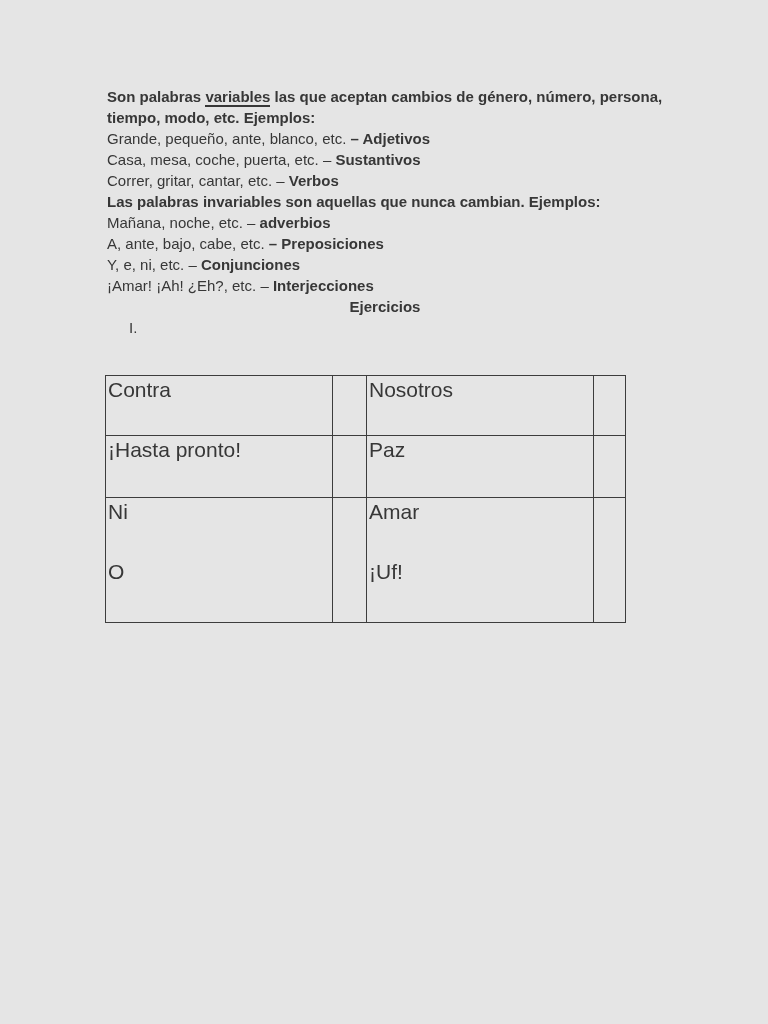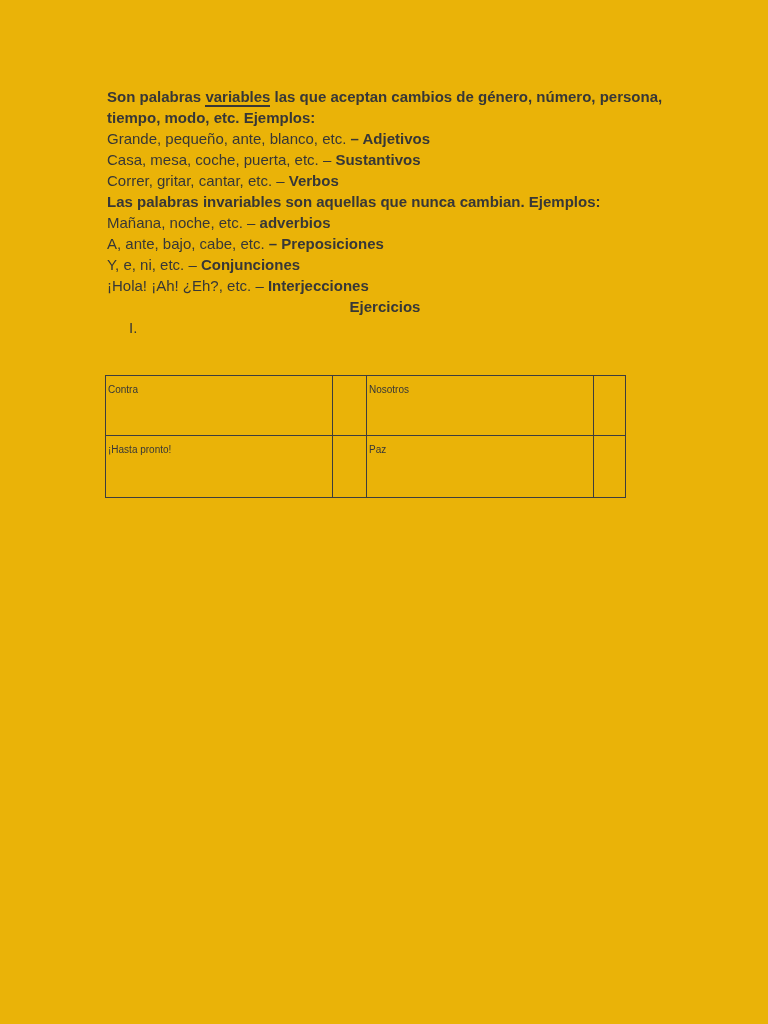--- a/index.html
+++ b/index.html
@@ -1,20 +1,20 @@
 <!DOCTYPE html>
 <html><head>
 <meta charset="utf-8">
 <style>
   html, body { margin: 0; padding: 0; background: #ffffff; }
   .page {
     position: relative;
     width: 768px;
     height: 1024px;
-    background: #eab308;
+    background: #e5e5e5;
     font-family: "Liberation Sans", sans-serif;
     color: #373737;
     overflow: hidden;
   }
   .content {
     padding: 86px 0 0 107px;
     width: 556px;
   }
   .content p { margin: 0; font-size: 15px; line-height: 21px; }
   .intro { font-weight: bold; }
@@ -29,21 +29,21 @@
   table.exercise {
     border-collapse: collapse;
     margin-top: 37px;
     margin-left: -2px;
     table-layout: fixed;
   }
   table.exercise td {
     border: 1px solid #3d3d3d;
     vertical-align: top;
     padding: 3px 2px;
-    font-size: 10px;
+    font-size: 21px;
     line-height: 21px;
     overflow: hidden;
   }
   .col-word { width: 227px; }
   .col-answer-1 { width: 34px; }
   .col-answer-2 { width: 32px; }
   tr.row-normal-1 { height: 60px; }
   tr.row-normal-2 { height: 62px; }
   tr.row-tall { height: 125px; }
   .cell-gap { height: 39px; }
@@ -65,21 +65,21 @@
     <p class="example"><span>Correr, gritar, cantar, etc. – </span><b>Verbos</b></p>
 
     <p class="section-heading">Las palabras invariables son aquellas que nunca cambian. Ejemplos:</p>
 
     <p class="example"><span>Mañana, noche, etc. – </span><b>adverbios</b></p>
 
     <p class="example"><span>A, ante, bajo, cabe, etc. </span><b>– Preposiciones</b></p>
 
     <p class="example"><span>Y, e, ni, etc. – </span><b>Conjunciones</b></p>
 
-    <p class="example"><span>¡Hola! ¡Ah! ¿Eh?, etc. – </span><b>Interjecciones</b></p>
+    <p class="example"><span>¡Amar! ¡Ah! ¿Eh?, etc. – </span><b>Interjecciones</b></p>
 
     <p class="exercises-title">Ejercicios</p>
 
     <p class="instruction">
         <span class="numeral">I.</span>
       </p>
 
     <table class="exercise">
       <colgroup>
         <col class="col-word">
@@ -93,17 +93,31 @@
           <td></td>
           <td>Nosotros</td>
           <td></td>
         </tr>
         <tr class="row-normal-2">
           <td>¡Hasta pronto!</td>
           <td></td>
           <td>Paz</td>
           <td></td>
         </tr>
+        <tr class="row-tall">
+          <td>
+            <div>Ni</div>
+            <div class="cell-gap"></div>
+            <div>O</div>
+          </td>
+          <td></td>
+          <td>
+            <div>Amar</div>
+            <div class="cell-gap"></div>
+            <div>¡Uf!</div>
+          </td>
+          <td></td>
+        </tr>
       </tbody>
     </table>
 
   </div>
 </div>
 
 </body></html>

